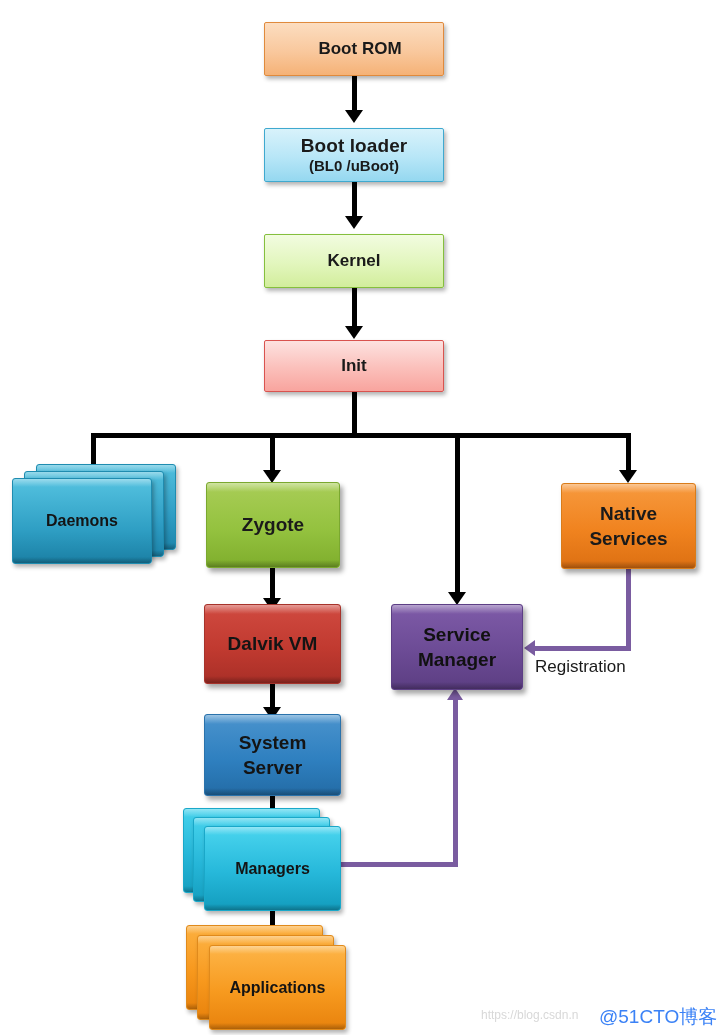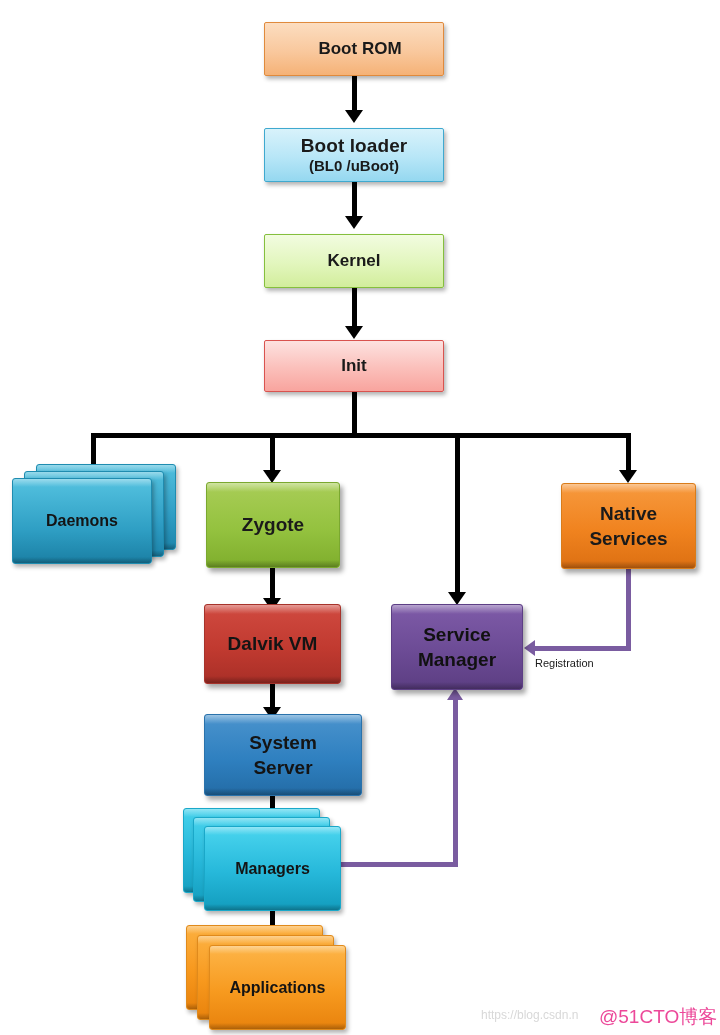--- a/index.html
+++ b/index.html
@@ -81,26 +81,26 @@
             border-left:9px solid transparent;border-right:9px solid transparent;
             border-top:13px solid #000; z-index:4;}
   .pl{ position:absolute; background:#7a5ca0; z-index:3;}
   .parrow-l{ position:absolute; width:0;height:0;
             border-top:8px solid transparent;border-bottom:8px solid transparent;
             border-right:11px solid #7a5ca0; z-index:4;}
   .parrow-u{ position:absolute; width:0;height:0;
             border-left:8px solid transparent;border-right:8px solid transparent;
             border-bottom:12px solid #7a5ca0; z-index:4;}
   .edge-label{
-    position:absolute; font-size:11px; color:#1a1a1a; z-index:7; white-space:nowrap;
+    position:absolute; font-size:17px; color:#1a1a1a; z-index:7; white-space:nowrap;
   }
   .wm{
     position:absolute; font-size:12px; color:#d8d8d8; white-space:nowrap; z-index:9;
   }
-  .wm2{ position:absolute; font-size:19px; color:#ec4899; white-space:nowrap; z-index:10;text-align:center;}
+  .wm2{ position:absolute; font-size:19px; color:#3b82f6; white-space:nowrap; z-index:10;text-align:center;}
 </style>
 </head>
 <body>
 
 <div id="canvas">
 
   <div class="node flat" style="left:264px; top:22px; width:180px; height:54px;
               background:linear-gradient(to bottom,#fcddc0 0%,#f9c89d 55%,#f5b277 100%);
               border:1.5px solid #e08a3c;padding-left:12px;">
     <span class="lbl t-flat">Boot ROM</span>
@@ -179,21 +179,21 @@
     <span class="lbl" style="font-size:19px;font-weight:bold;z-index:2;position:relative;margin-top:3px;">Manager</span>
   </div>
 
   <div class="node block3d" style="left: 204px; top: 604px; width: 137px; height: 80px; background: linear-gradient(rgb(208, 74, 64) 0%, rgb(193, 58, 48) 55%, rgb(169, 47, 39) 100%); border: 1px solid rgb(166, 51, 43); --x: 1;">
     <span class="lbl" style="font-size:19px;font-weight:bold;z-index:2;position:relative;color:#141414;">Dalvik VM</span>
   </div>
 
   <div class="ln" style="left:270px; top:684px; width:5px; height:28px;"></div>
   <div class="arrow-d" style="left:263px; top:707px;"></div>
 
-  <div class="node block3d" style="left: 204px; top: 714px; width: 158px; height: 82px; flex-direction: column; background: linear-gradient(rgb(74, 147, 205) 0%, rgb(47, 128, 192) 55%, rgb(35, 108, 166) 100%); border: 1px solid rgb(42, 114, 171); --x: 1;">
+  <div class="node block3d" style="left: 204px; top: 714px; width: 137px; height: 82px; flex-direction: column; background: linear-gradient(rgb(74, 147, 205) 0%, rgb(47, 128, 192) 55%, rgb(35, 108, 166) 100%); border: 1px solid rgb(42, 114, 171); --x: 1;">
     <span class="lbl" style="font-size:19px;font-weight:bold;z-index:2;position:relative;color:#141414;">System</span>
     <span class="lbl" style="font-size:19px;font-weight:bold;z-index:2;position:relative;margin-top:3px;color:#141414;">Server</span>
   </div>
 
   <div class="ln" style="left:270px; top:796px; width:5px; height:34px;"></div>
   <div class="arrow-d" style="left:263px; top:826px;"></div>
 
   <div class="stack" style="left:183px; top:808px; width:165px; height:121px;">
     <div class="layer" style="left: 0px; top: 0px; width: 137px; height: 85px; background: linear-gradient(rgb(69, 210, 236) 0%, rgb(38, 182, 216) 55%, rgb(21, 159, 192) 100%); border: 1px solid rgb(26, 168, 201); --x: 1;"></div>
     <div class="layer" style="left: 10px; top: 9px; width: 137px; height: 85px; background: linear-gradient(rgb(69, 210, 236) 0%, rgb(38, 182, 216) 55%, rgb(21, 159, 192) 100%); border: 1px solid rgb(26, 168, 201); --x: 1;"></div>

